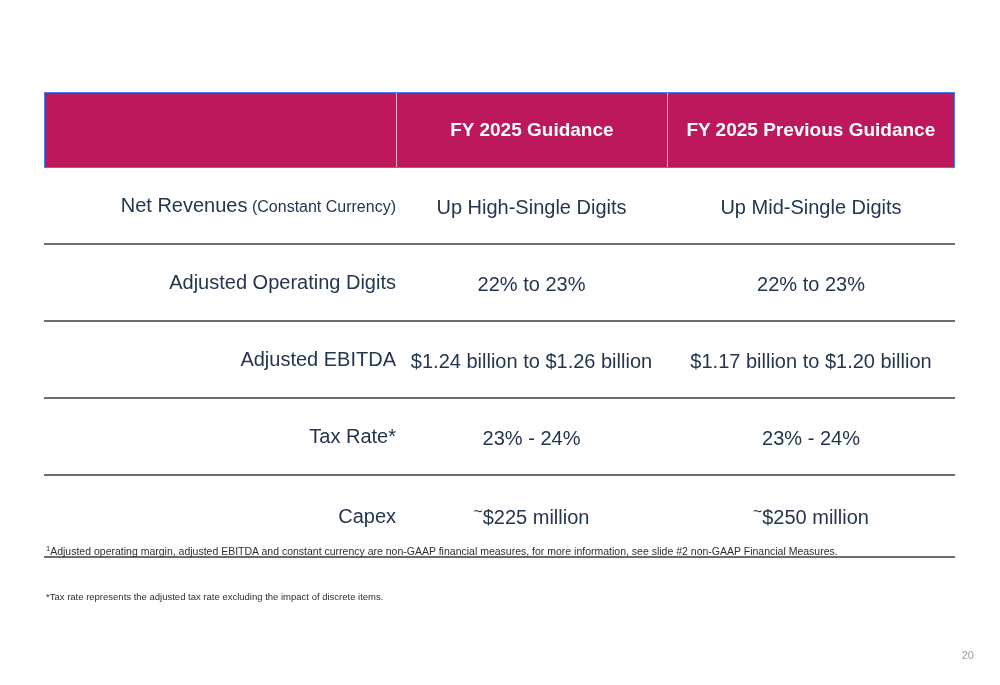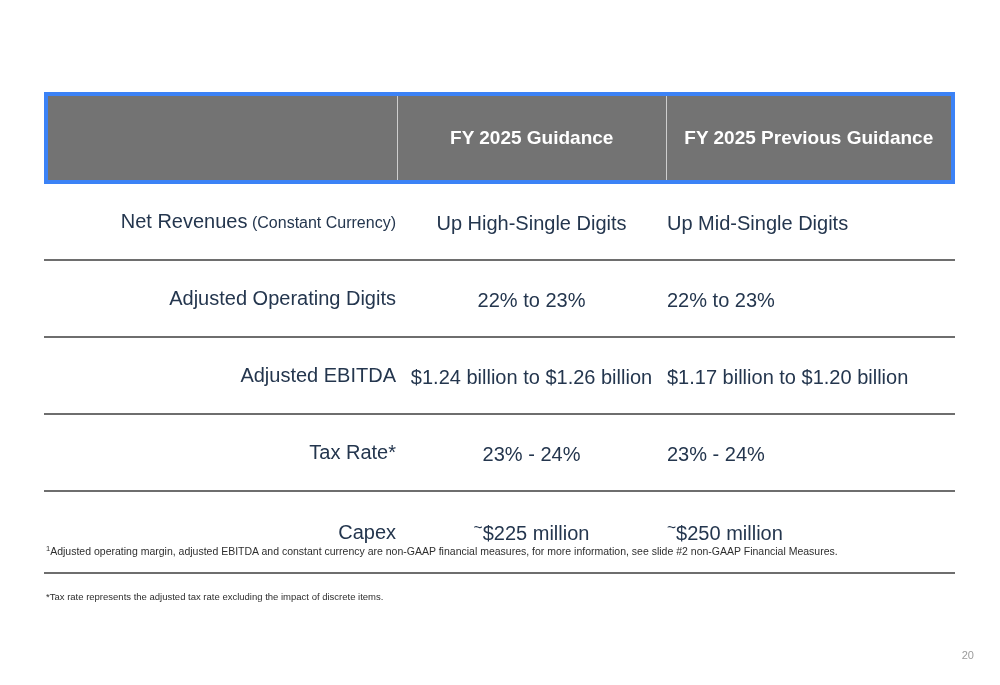--- a/index.html
+++ b/index.html
@@ -32,23 +32,23 @@
 
   
   .guidance-table {
     position: absolute;
     left: 44px;
     top: 92px;
     width: 911px;
   }
   .thead {
     display: flex;
-    height: 92px;
-    background: #737373;
-    border: 4px solid #3b82f6;
+    height: 76px;
+    background: #be185d;
+    border: 1px solid #3b82f6;
     box-sizing: border-box;
   }
   .th {
     display: flex;
     align-items: center;
     justify-content: center;
     color: #ffffff;
     font-weight: 700;
     font-size: 19px;
     box-sizing: border-box;
@@ -68,21 +68,21 @@
   }
   .trow:last-child { height: 80px; }
   .cell-metric {
     width: 352px;
     padding-left: 10px;
     box-sizing: border-box;
     text-align: right;
     white-space: nowrap;
   }
   .cell-guidance { width: 271px; text-align: center; white-space: nowrap; }
-  .cell-previous { width: 288px; white-space: nowrap; }
+  .cell-previous { width: 288px; text-align: center; white-space: nowrap; }
   .label-note { font-size: 16px; }
   .tilde {
     font-size: 0.78em;
     vertical-align: 7px;
   }
 
   
   .footnote-1 {
     position: absolute;
     left: 46px;

